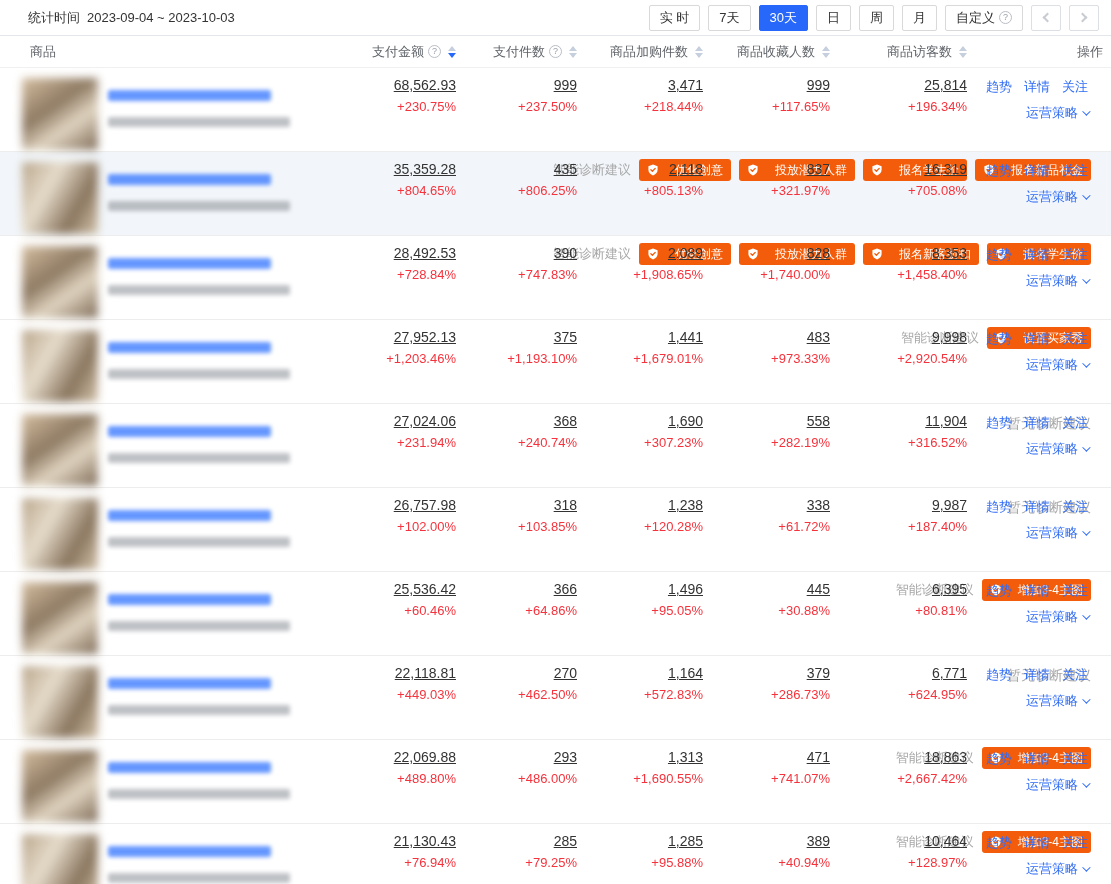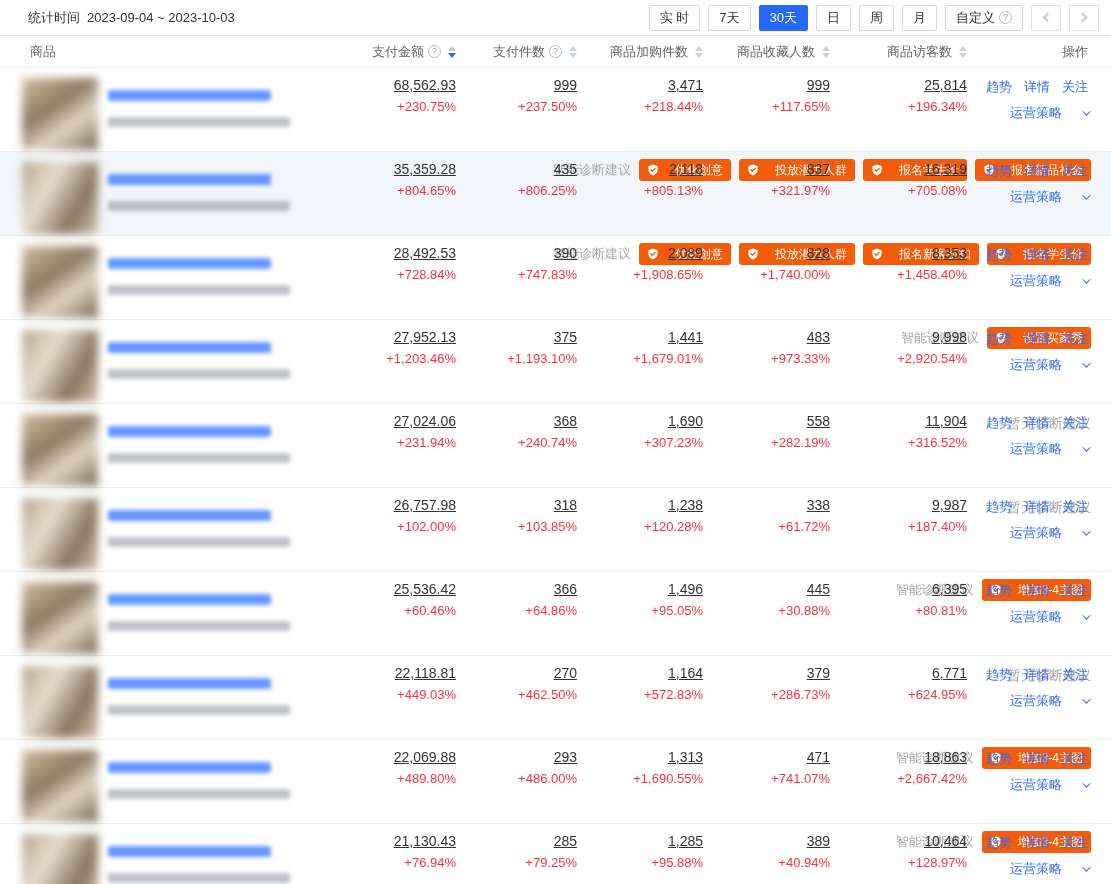--- a/index.html
+++ b/index.html
@@ -41,21 +41,21 @@
     border-bottom:5px solid #c6cfde;}
   .car-down{width:0;height:0;border-left:4px solid transparent;border-right:4px solid transparent;
     border-top:5px solid #c6cfde;}
   .sorter.desc .car-down{border-top-color:var(--accent-blue);}
 
   
   .rgrid{display:grid;grid-template-columns:340px 116px 121px 126px 127px 137px 1fr;}
   .thead{height:32px;align-items:center;border-bottom:1px solid #f0f0f0;color:#5f6368;font-size:13px;}
   .th{display:flex;align-items:center;justify-content:flex-end;gap:4px;white-space:nowrap;}
   .th.first{justify-content:flex-start;padding-left:30px;}
-  .th.last{padding-right:23px;}
+  .th.last{padding-right:8px;}
 
   .row{height:84px;border-bottom:1px solid #ededed;padding-top:10px;}
   .row.highlight{background:var(--row-highlight);}
   .num-cell{text-align:right;}
   .val{font-size:14px;color:var(--text-dark);line-height:15px;text-decoration:underline;}
   .chg{font-size:13px;color:var(--change-red);margin-top:7px;line-height:14px;}
 
   
   .prod{display:flex;gap:10px;padding-left:22px;}
   .thumb{width:76px;height:72px;border-radius:2px;flex:0 0 auto;filter:blur(4px);cursor:pointer;
@@ -64,21 +64,21 @@
   .p-txt{padding-top:2px;}
   .p-title{width:163px;height:11px;border-radius:2px;background:#3f7dff;filter:blur(2px);opacity:.8;
     margin-top:10px;cursor:pointer;}
   .p-sub{width:182px;height:10px;border-radius:2px;background:#8a8f96;filter:blur(2px);opacity:.55;margin-top:16px;}
 
   
   .ops{padding-right:23px;font-size:13px;}
   .ops-links{display:flex;justify-content:flex-end;gap:12px;}
   .op-link{color:var(--link-blue);cursor:pointer;white-space:nowrap;}
   .strategy-wrap{text-align:right;margin-top:8px;}
-  .strategy{color:var(--link-blue);cursor:pointer;display:inline-flex;align-items:center;gap:20px;}
+  .strategy{color:var(--link-blue);cursor:pointer;display:inline-flex;align-items:center;gap:4px;}
   .dn-caret{display:inline-block;width:6px;height:6px;border-right:1.5px solid var(--link-blue);
     border-bottom:1.5px solid var(--link-blue);transform:rotate(45deg) translateY(-2px);}
 
   
   .diag-line{display:flex;justify-content:flex-end;align-items:center;padding-right:20px;margin-top:9px;}
   .diag-label{font-size:13px;color:var(--muted-gray);}
   .badge{display:inline-flex;align-items:center;gap:16px;background:var(--badge-orange);color:#fff;
     font-size:12px;height:22px;padding:0 8px;border-radius:3px;margin-left:8px;cursor:pointer;white-space:nowrap;}
   .no-diag{text-align:right;padding-right:20px;font-size:14px;color:var(--muted-gray);margin-top:13px;}
 </style>

